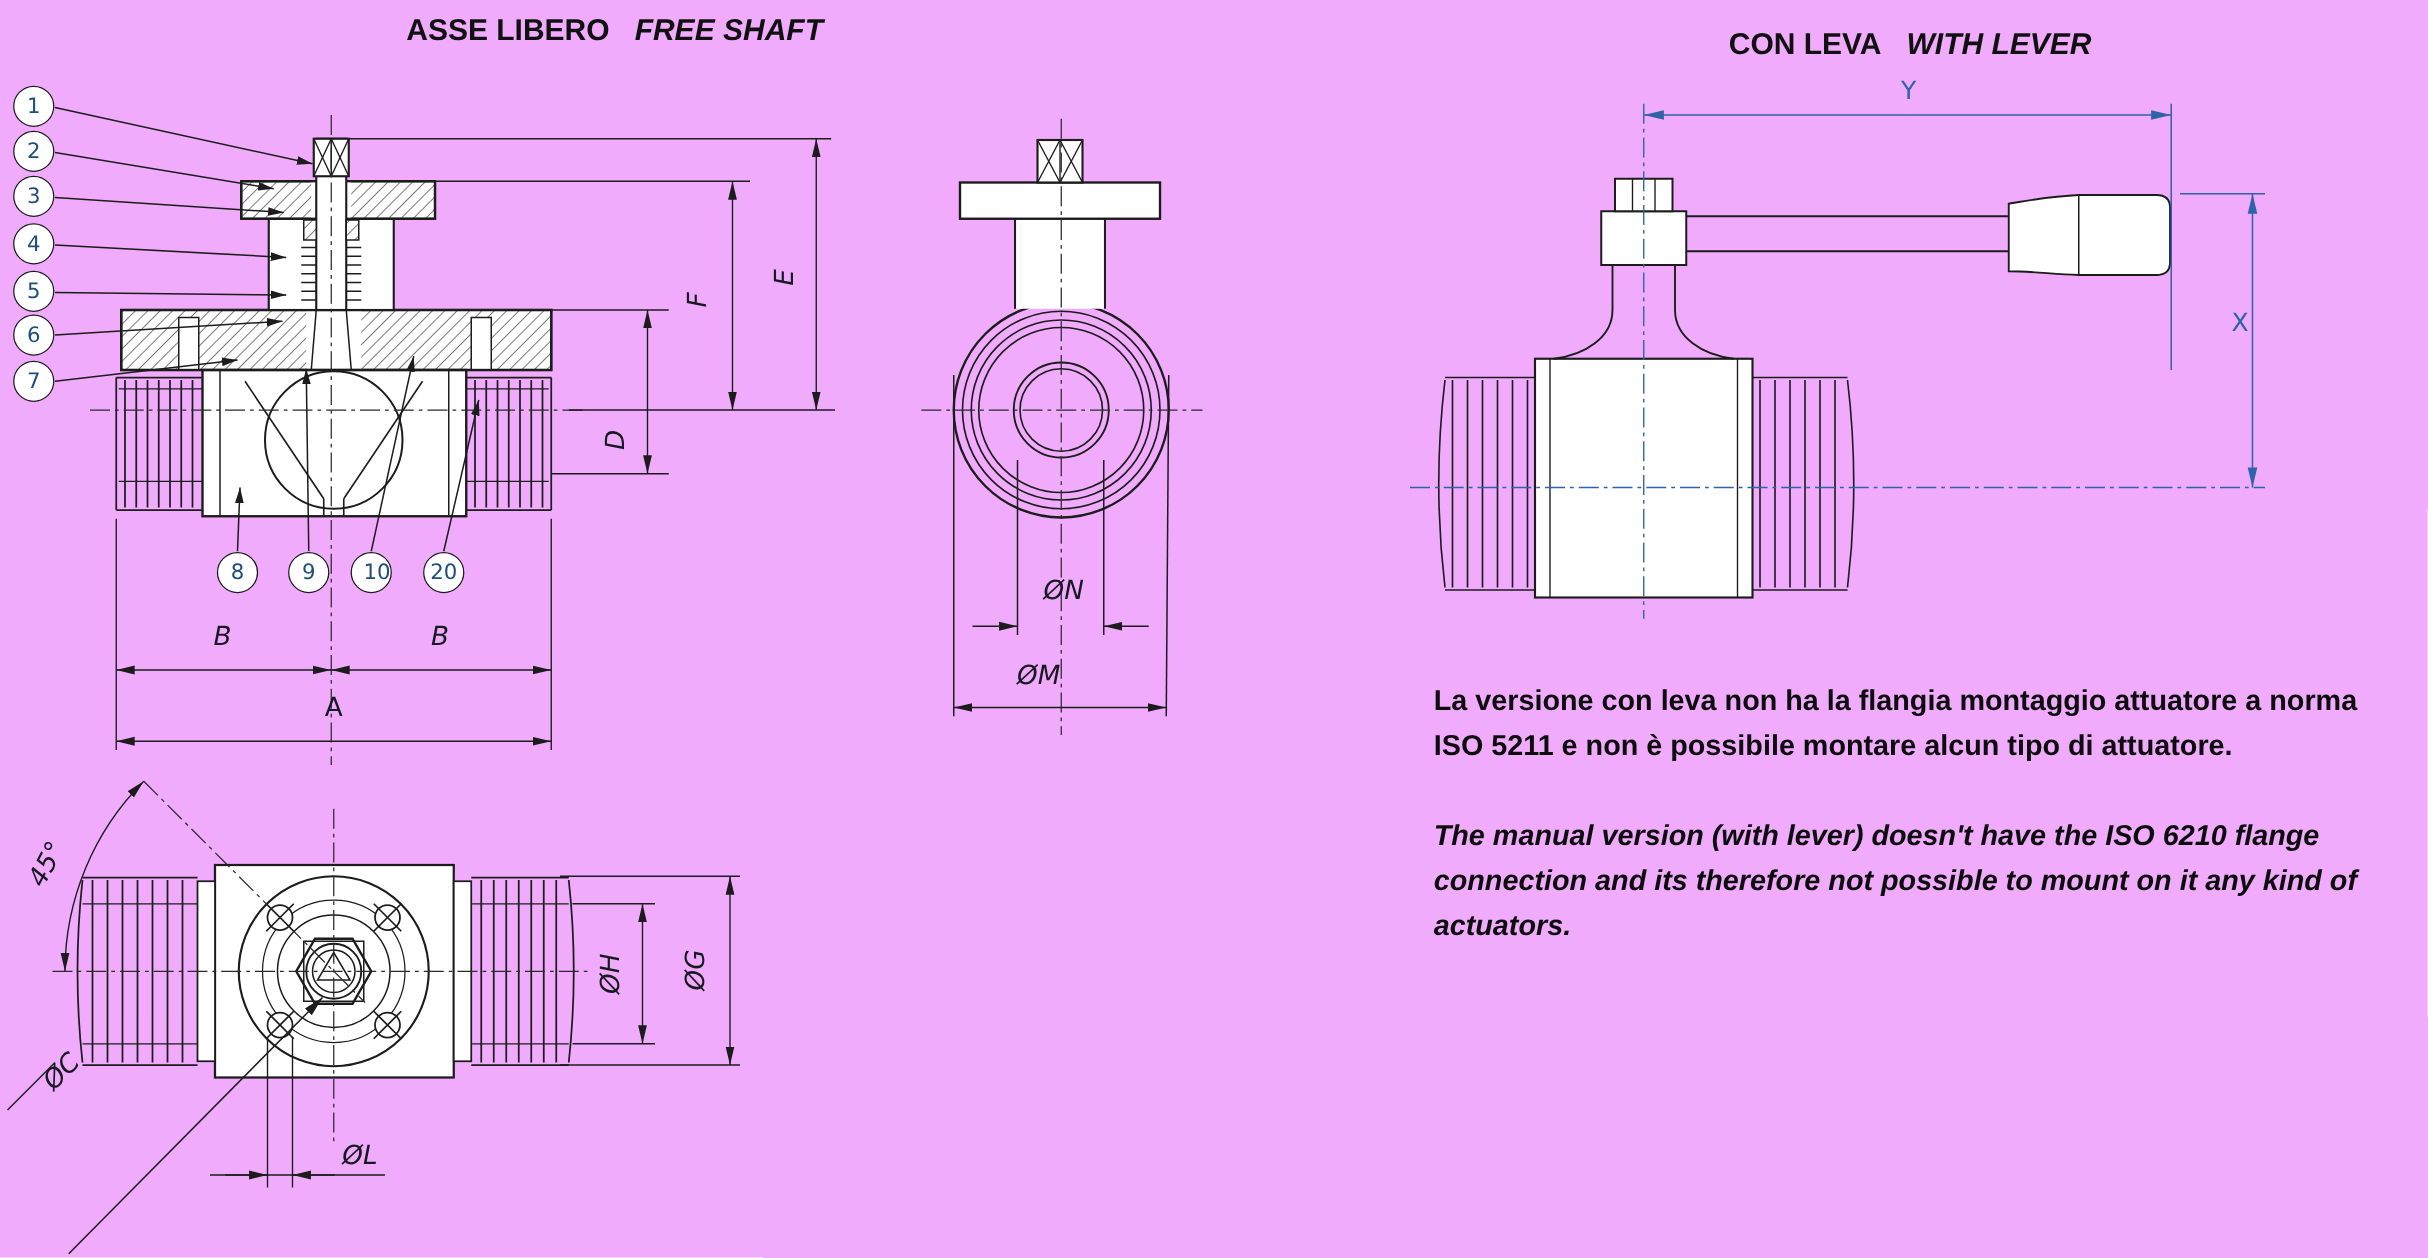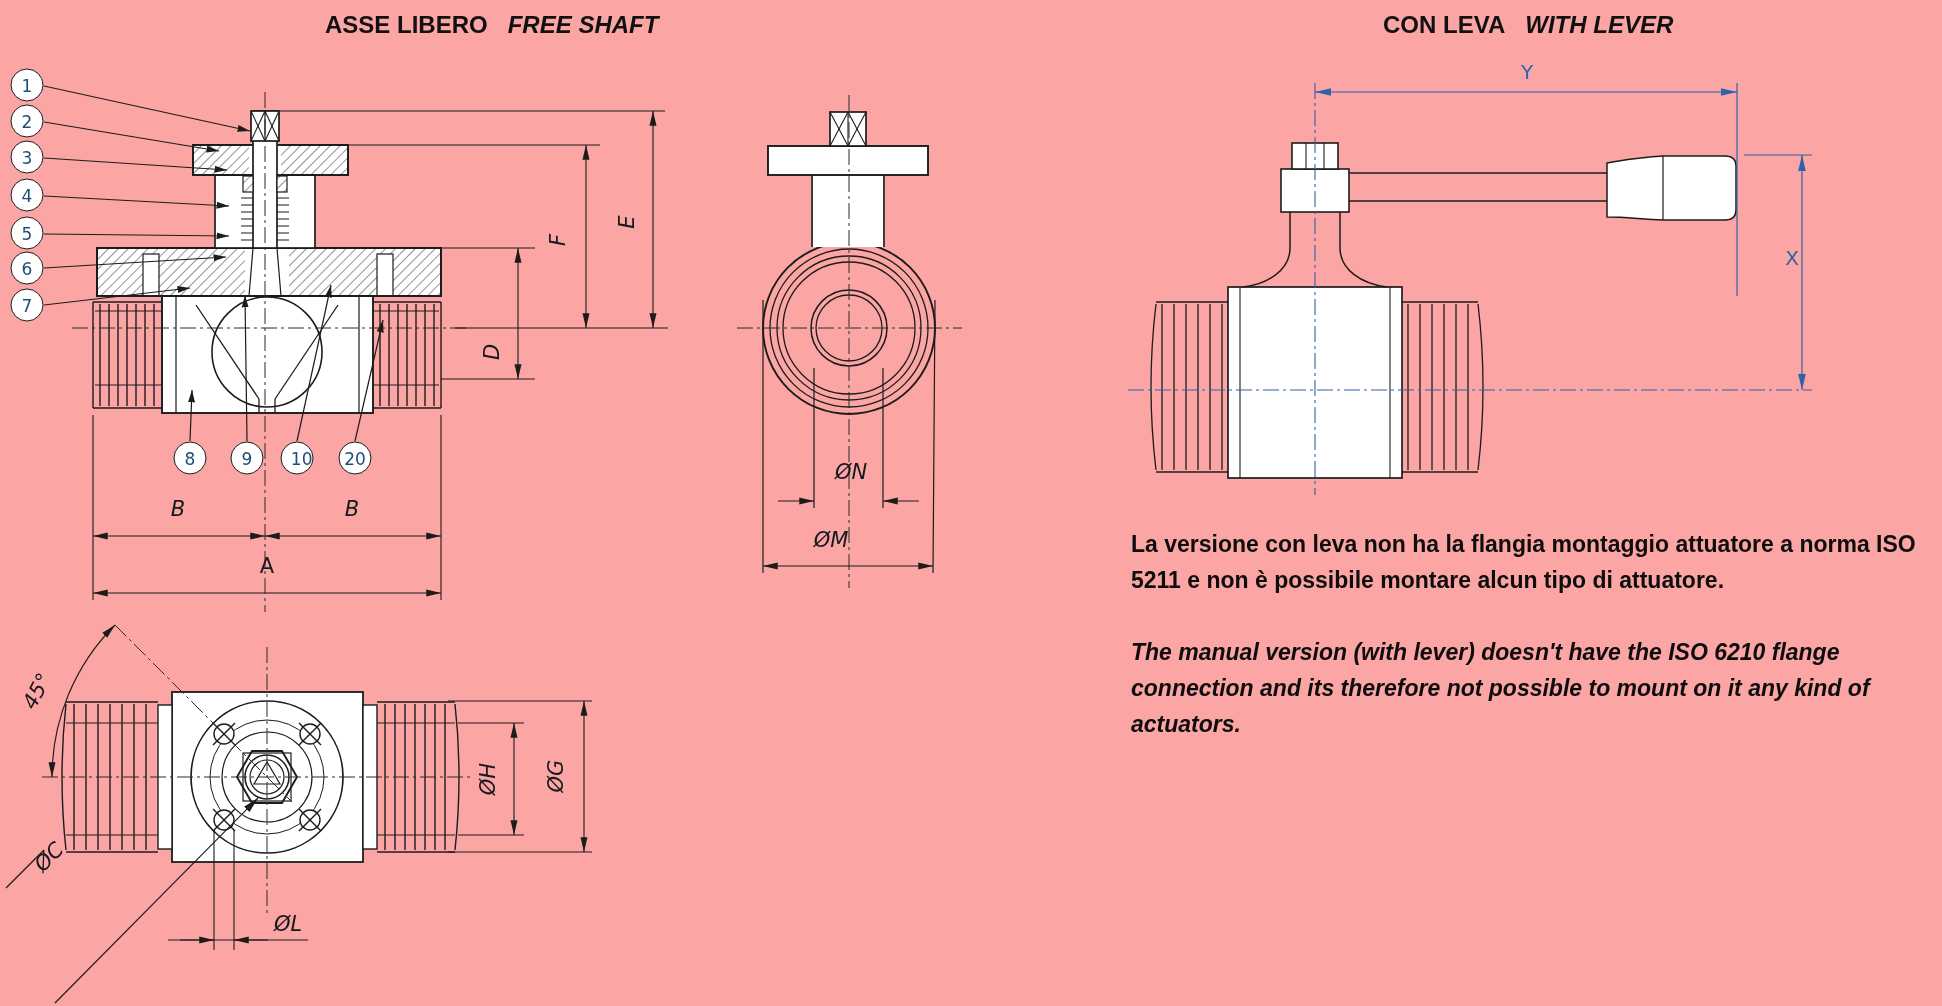--- a/index.html
+++ b/index.html
@@ -1,34 +1,34 @@
 <!DOCTYPE html>
 <html><head>
 <meta charset="utf-8">
 <style>
   html,body{margin:0;padding:0;background:#fff;}
-  #page{position:relative;width:1942px;height:1006px;background:#fca5a5;overflow:hidden;
+  #page{position:relative;width:1942px;height:1006px;background:#f0abfc;overflow:hidden;
         font-family:"Liberation Sans",sans-serif;color:#16191f;}
   svg.draw{position:absolute;left:0;top:0;}
   .title{position:absolute;display:flex;gap:20px;align-items:baseline;white-space:nowrap;}
   .title .it{font-weight:bold;font-size:24px;color:#111;}
   .title .en{font-weight:bold;font-style:italic;font-size:24px;color:#111;}
   .dim{position:absolute;font-family:"DejaVu Sans",sans-serif;font-style:italic;
        font-size:21px;color:#16191f;transform:translate(-50%,-50%);white-space:nowrap;}
   .dim.upright{font-style:normal;}
   .dim.r90{transform:translate(-50%,-50%) rotate(-90deg);}
   .dim.r45{transform:translate(-50%,-50%) rotate(-45deg);}
   .dim.r62{transform:translate(-50%,-50%) rotate(-62deg);}
   .dim.blue{color:#2f62a8;font-style:normal;font-size:20px;}
   .callout{position:absolute;width:33px;height:33px;border:1.7px solid #1c1c1c;border-radius:50%;
            background:#fff;box-sizing:border-box;display:flex;align-items:center;justify-content:center;
            font-family:"DejaVu Sans",sans-serif;font-size:17px;color:#1e4e79;
            transform:translate(-50%,-50%);}
   .notes{position:absolute;left:1131px;top:526px;width:800px;}
-  .notes p{margin:0;font-size:23px;line-height:36px;color:#0d0d0d;}
+  .notes p{margin:16px;font-size:23px;line-height:36px;color:#0d0d0d;}
   .notes .it{font-weight:bold;}
   .notes .en{font-weight:bold;font-style:italic;margin-top:36px;}
 </style>
 </head>
 <body>
 
 <div id="page">
 
 <svg class="draw" width="1942" height="1006" viewBox="0 0 1942 1006">
   <defs>
@@ -333,21 +333,21 @@
     <line x1="1315" y1="92" x2="1737" y2="92" marker-start="url(#mB)" marker-end="url(#mB)"></line>
     <line x1="1744" y1="155" x2="1812" y2="155"></line>
     <line x1="1802" y1="155" x2="1802" y2="390" marker-start="url(#mB)" marker-end="url(#mB)"></line>
   </g>
 </svg>
 
   <div class="title" style="left:325px;top:11px;">
     <span class="it">ASSE LIBERO</span>
     <span class="en">FREE SHAFT</span>
   </div>
-  <div class="title" style="left:1383px;top:11px;justify-content:flex-end;">
+  <div class="title" style="left:1383px;top:22px;justify-content:flex-end;">
     <span class="it">CON LEVA</span>
     <span class="en">WITH LEVER</span>
   </div>
 
   <div class="callout" style="left:27px;top:85px;">
       <span>1</span>
     </div>
   <div class="callout" style="left:27px;top:121px;">
       <span>2</span>
     </div>

